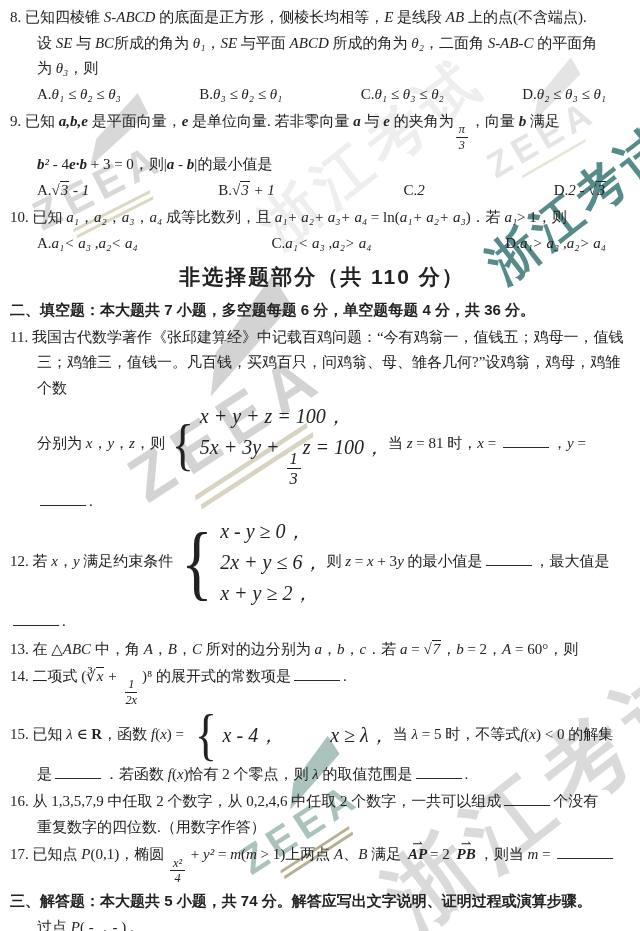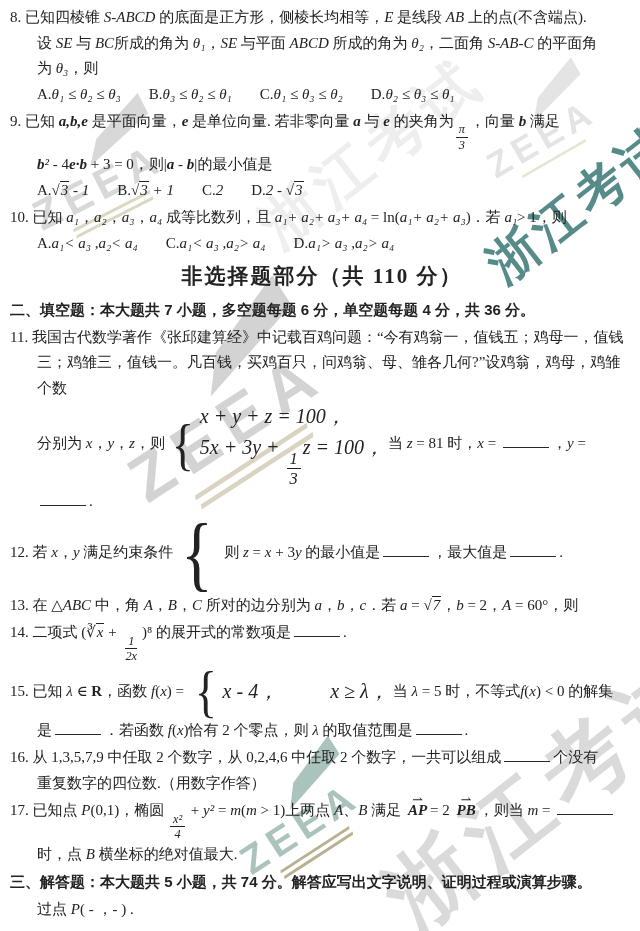--- a/index.html
+++ b/index.html
@@ -7,24 +7,24 @@
     width:640px;height:931px;overflow:hidden;position:relative;
     background:#ffffff;color:#222;
     font-family:"Liberation Serif","DejaVu Serif",serif;
     font-size:15px;line-height:1.7;
   }
   #content{position:relative;z-index:1;padding:5px 6px 0 10px;}
   .block{margin:0 0 2px 0;padding-left:27px;}
   .block.center{padding-left:0;}
   .line{min-height:25px;}
   .l1{margin-left:-27px;}
-  .hdr{font-family:Liberation Serif, serif;font-weight:bold;
+  .hdr{font-family:Liberation Sans, sans-serif;font-weight:bold;
        font-size:21px;text-align:center;letter-spacing:2px;margin:3px 0 1px 0;}
   .bold{font-family:"Liberation Sans","DejaVu Sans",sans-serif;font-weight:bold;}
-  .opts{display:flex;justify-content:flex-start;padding-right:28px;gap:28px;}
+  .opts{display:flex;justify-content:space-between;padding-right:28px;gap:28px;}
   .opt{white-space:nowrap;}
   .text-run{}
   .math-italic{font-style:italic;}
   .math-bold-italic{font-style:italic;font-weight:bold;}
   .bold-run{font-weight:bold;}
   .frac{display:inline-flex;flex-direction:column;align-items:center;
         vertical-align:-0.6em;font-size:0.82em;line-height:1.18;margin:0 2px;font-style:italic;}
   .fn{border-bottom:1px solid #222;padding:0 3px;}
   .fd{padding:0 3px;}
   .sq{white-space:nowrap;}
@@ -135,20 +135,25 @@
             <span class="crow"><span class="math-italic">5x + 3y + </span><span class="frac">
                 <span class="fn">1</span>
                 <span class="fd">3</span>
               </span><span class="math-italic">z = 100，</span></span>
           </span>
         </span><span class="text-run">当 </span><span class="math-italic">z</span><span class="text-run"> = 81 时，</span><span class="math-italic">x</span><span class="text-run"> = </span><span class="bl" style="width: 46px;"></span><span class="text-run">，</span><span class="math-italic">y</span><span class="text-run"> = </span><span class="bl" style="width: 46px;"></span><span class="text-run">.</span></div>
     </div>
     <div class="block ">
       <div class="line l1"><span class="text-run">12. 若 </span><span class="math-italic">x</span><span class="text-run">，</span><span class="math-italic">y</span><span class="text-run"> 满足约束条件</span><span class="cases">
           <span class="brace" style="font-size: 83px;">{</span>
+          <span class="ccol">
+            <span class="crow"><span class="math-italic">x - y ≥ 0，</span></span>
+            <span class="crow"><span class="math-italic">2x + y ≤ 6，</span></span>
+            <span class="crow"><span class="math-italic">x + y ≥ 2，</span></span>
+          </span>
         </span><span class="text-run">则 </span><span class="math-italic">z</span><span class="text-run"> = </span><span class="math-italic">x</span><span class="text-run"> + 3</span><span class="math-italic">y</span><span class="text-run"> 的最小值是</span><span class="bl" style="width: 46px;"></span><span class="text-run">，最大值是</span><span class="bl" style="width: 46px;"></span><span class="text-run">.</span></div>
     </div>
     <div class="block ">
       <div class="line l1"><span class="text-run">13. 在 △</span><span class="math-italic">ABC</span><span class="text-run"> 中，角 </span><span class="math-italic">A</span><span class="text-run">，</span><span class="math-italic">B</span><span class="text-run">，</span><span class="math-italic">C</span><span class="text-run"> 所对的边分别为 </span><span class="math-italic">a</span><span class="text-run">，</span><span class="math-italic">b</span><span class="text-run">，</span><span class="math-italic">c</span><span class="text-run">．若 </span><span class="math-italic">a</span><span class="text-run"> = </span><span class="sq"><span class="rsign">√</span><span class="rin">7</span></span><span class="text-run">，</span><span class="math-italic">b</span><span class="text-run"> = 2，</span><span class="math-italic">A</span><span class="text-run"> = 60°，则</span></div>
     </div>
     <div class="block ">
       <div class="line l1"><span class="text-run">14. 二项式 (</span><span class="sq"><span class="rsign">∛</span><span class="rin">x</span></span><span class="text-run"> + </span><span class="frac">
           <span class="fn">1</span>
           <span class="fd">2x</span>
         </span><span class="text-run">)⁸ 的展开式的常数项是</span><span class="bl" style="width: 46px;"></span><span class="text-run">.</span></div>
@@ -164,21 +169,20 @@
     </div>
     <div class="block ">
       <div class="line l1"><span class="text-run">16. 从 1,3,5,7,9 中任取 2 个数字，从 0,2,4,6 中任取 2 个数字，一共可以组成</span><span class="bl" style="width: 46px;"></span><span class="text-run">个没有</span></div>
       <div class="line "><span class="text-run">重复数字的四位数.（用数字作答）</span></div>
     </div>
     <div class="block ">
       <div class="line l1"><span class="text-run">17. 已知点 </span><span class="math-italic">P</span><span class="text-run">(0,1)，椭圆 </span><span class="frac">
           <span class="fn">x²</span>
           <span class="fd">4</span>
         </span><span class="text-run"> + </span><span class="math-italic">y²</span><span class="text-run"> = </span><span class="math-italic">m</span><span class="text-run">(</span><span class="math-italic">m</span><span class="text-run"> &gt; 1)上两点 </span><span class="math-italic">A</span><span class="text-run">、</span><span class="math-italic">B</span><span class="text-run"> 满足 </span><span class="vec"><span class="varr">⇀</span><span class="vtx">AP</span></span><span class="text-run">= 2 </span><span class="vec"><span class="varr">⇀</span><span class="vtx">PB</span></span><span class="text-run">，则当 </span><span class="math-italic">m</span><span class="text-run"> = </span><span class="bl" style="width: 56px;"></span></div>
-      <div class="line "><span class="text-run">时，点 </span><span class="math-italic">B</span><span class="text-run"> 横坐标的绝对值最大.</span></div>
     </div>
     <div class="block center">
       <div class="line bold"><span class="text-run">三、解答题：本大题共 5 小题，共 74 分。解答应写出文字说明、证明过程或演算步骤。</span></div>
     </div>
     <div class="block ">
       <div class="line "><span class="text-run">过点 </span><span class="math-italic">P</span><span class="text-run">( - </span><span class="text-run"> ，- </span><span class="text-run"> ) .</span></div>
     </div>
   </div>
 
 </body></html>

